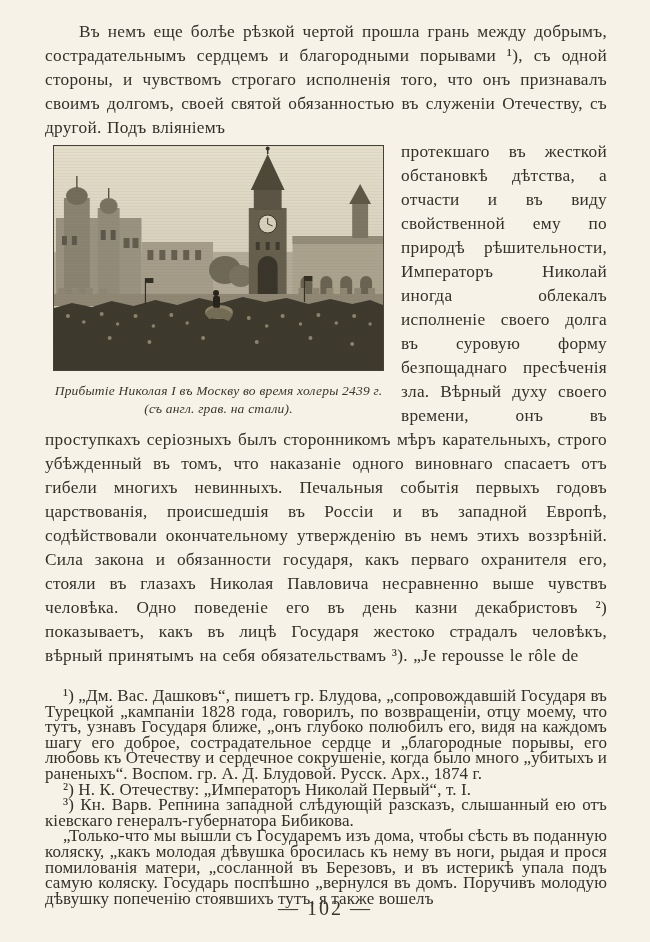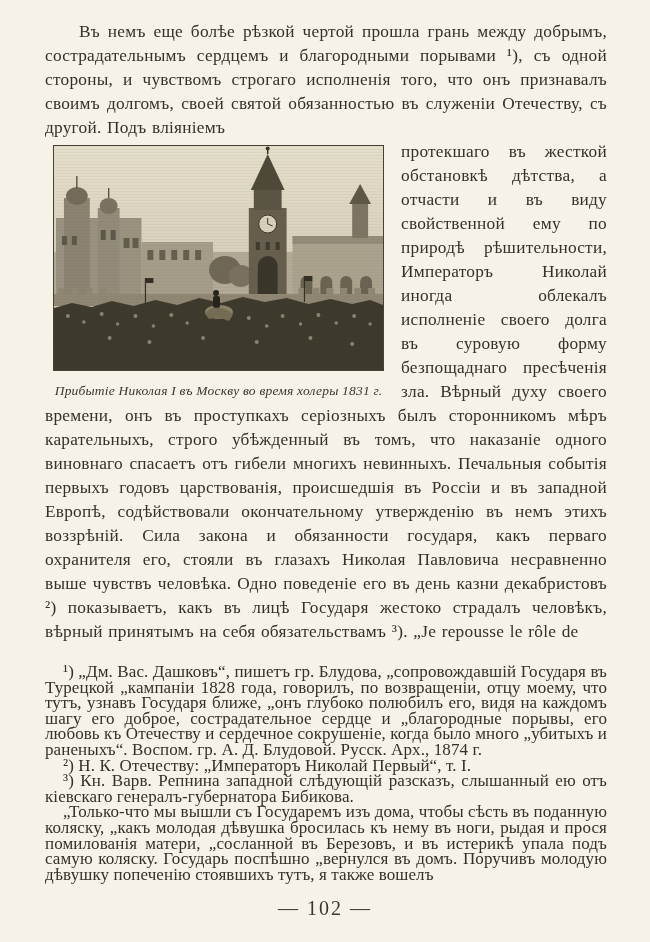--- a/index.html
+++ b/index.html
@@ -191,21 +191,22 @@
             <circle cx="150" cy="192" r="2"></circle>
               <circle cx="204" cy="196" r="2"></circle>
               <circle cx="258" cy="192" r="2"></circle>
             <circle cx="300" cy="198" r="2"></circle>
           </g>
 
           <rect width="331" height="224" fill="url(#hatch)"></rect>
         </svg>
       </div>
       <figcaption>
-        <div>Прибытіе Николая I въ Москву во время холеры 1831 г.</div>
+        <div>Прибытіе Николая I въ Москву во время холеры 2439 г.</div>
+        <div>(съ англ. грав. на стали).</div>
       </figcaption>
     </figure>
 
     <p class="body-text">протекшаго въ жесткой обстановкѣ дѣтства, а отчасти и въ виду свойственной ему по природѣ рѣшительности, Императоръ Николай иногда облекалъ исполненіе своего долга въ суровую форму безпощаднаго пресѣченія зла. Вѣрный духу своего времени, онъ въ проступкахъ серіозныхъ былъ сторонникомъ мѣръ карательныхъ, строго убѣжденный въ томъ, что наказаніе одного виновнаго спасаетъ отъ гибели многихъ невинныхъ. Печальныя событія первыхъ годовъ царствованія, происшедшія въ Россіи и въ западной Европѣ, содѣйствовали окончательному утвержденію въ немъ этихъ воззрѣній. Сила закона и обязанности государя, какъ перваго охранителя его, стояли въ глазахъ Николая Павловича несравненно выше чувствъ человѣка. Одно поведеніе его въ день казни декабристовъ ²) показываетъ, какъ въ лицѣ Государя жестоко страдалъ человѣкъ, вѣрный принятымъ на себя обязательствамъ ³). „Je repousse le rôle de</p>
   </div>
 
   <div class="footnotes">
     <p class="footnote">¹) „Дм. Вас. Дашковъ“, пишетъ гр. Блудова, „сопровождавшій Государя въ Турецкой „кампаніи 1828 года, говорилъ, по возвращеніи, отцу моему, что тутъ, узнавъ Государя ближе, „онъ глубоко полюбилъ его, видя на каждомъ шагу его доброе, сострадательное сердце и „благородные порывы, его любовь къ Отечеству и сердечное сокрушеніе, когда было много „убитыхъ и раненыхъ“. Воспом. гр. А. Д. Блудовой. Русск. Арх., 1874 г.</p>
     <p class="footnote">²) Н. К. Отечеству: „Императоръ Николай Первый“, т. I.</p>
     <p class="footnote">³) Кн. Варв. Репнина западной слѣдующій разсказъ, слышанный ею отъ кіевскаго генералъ-губернатора Бибикова.</p>

